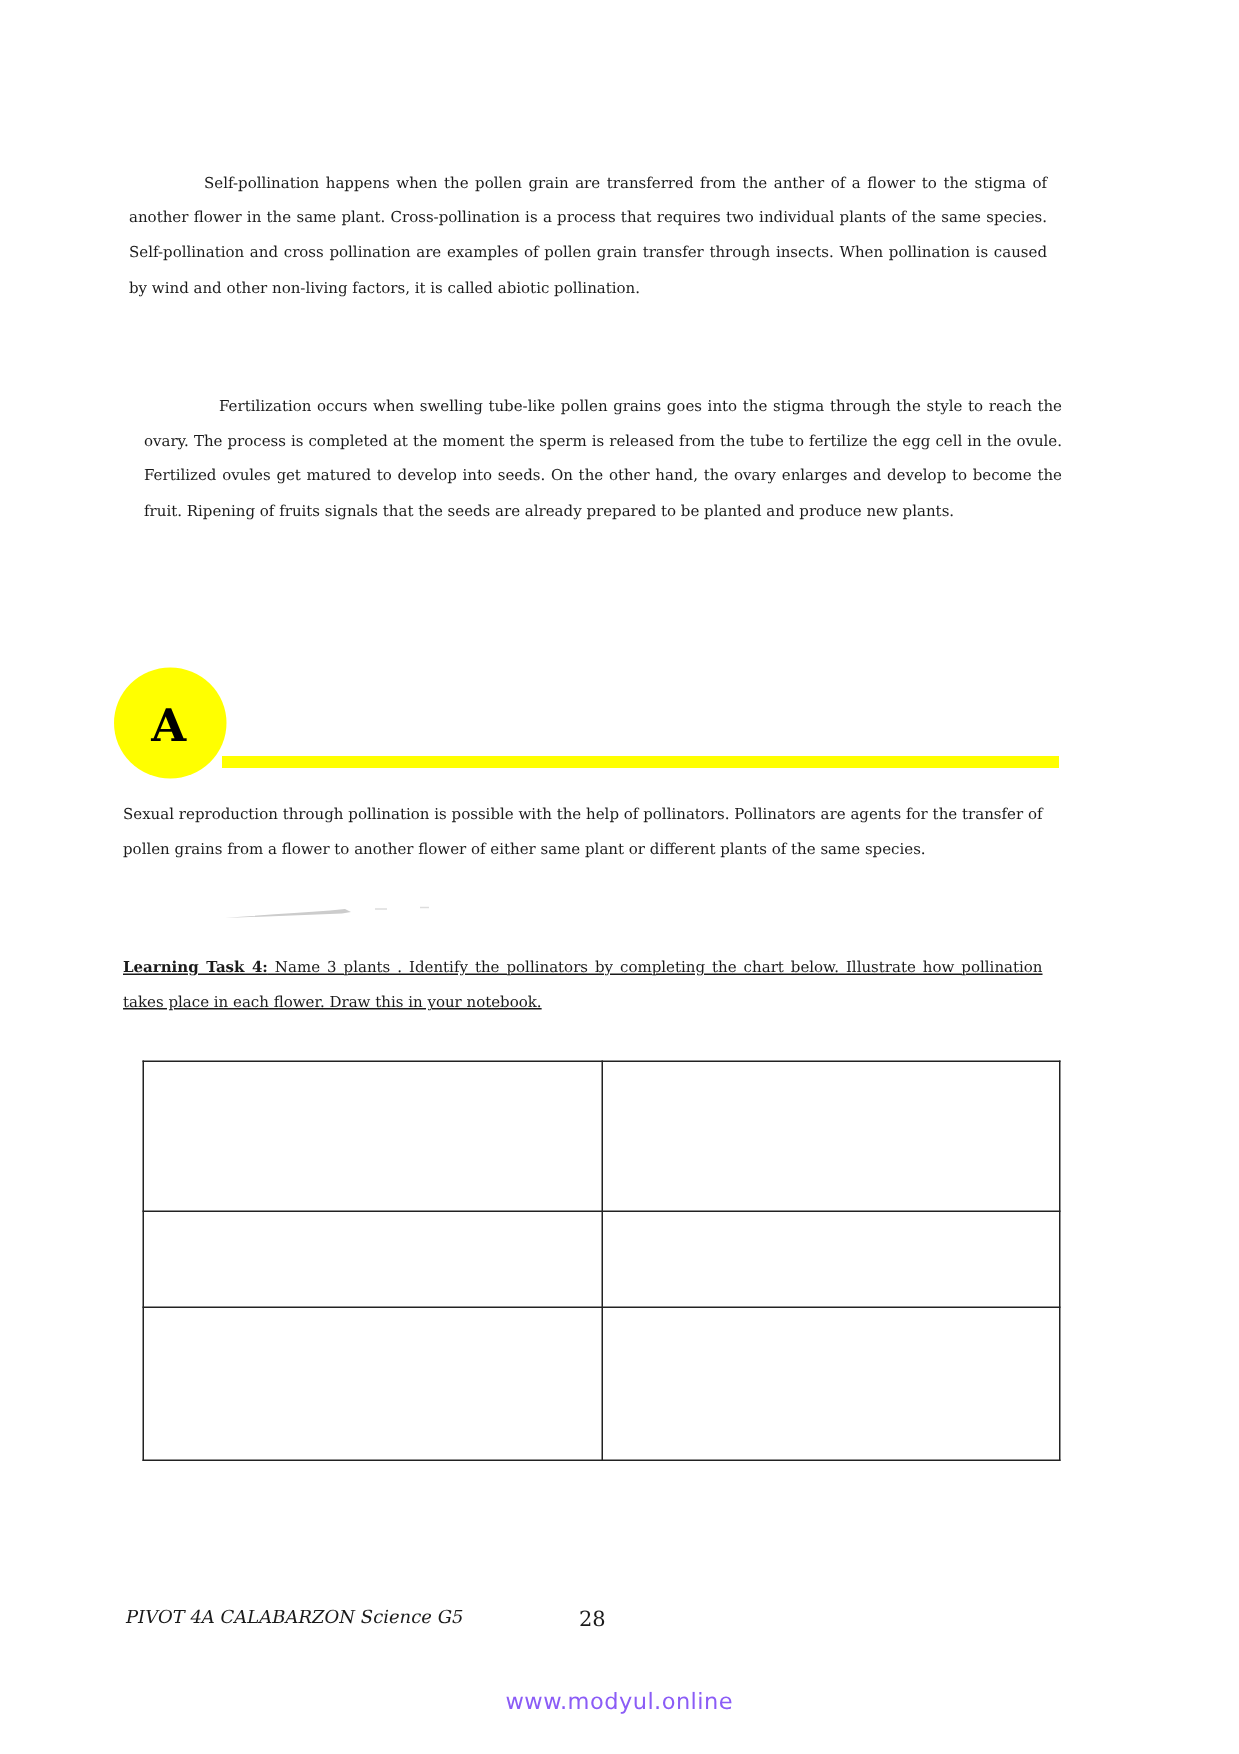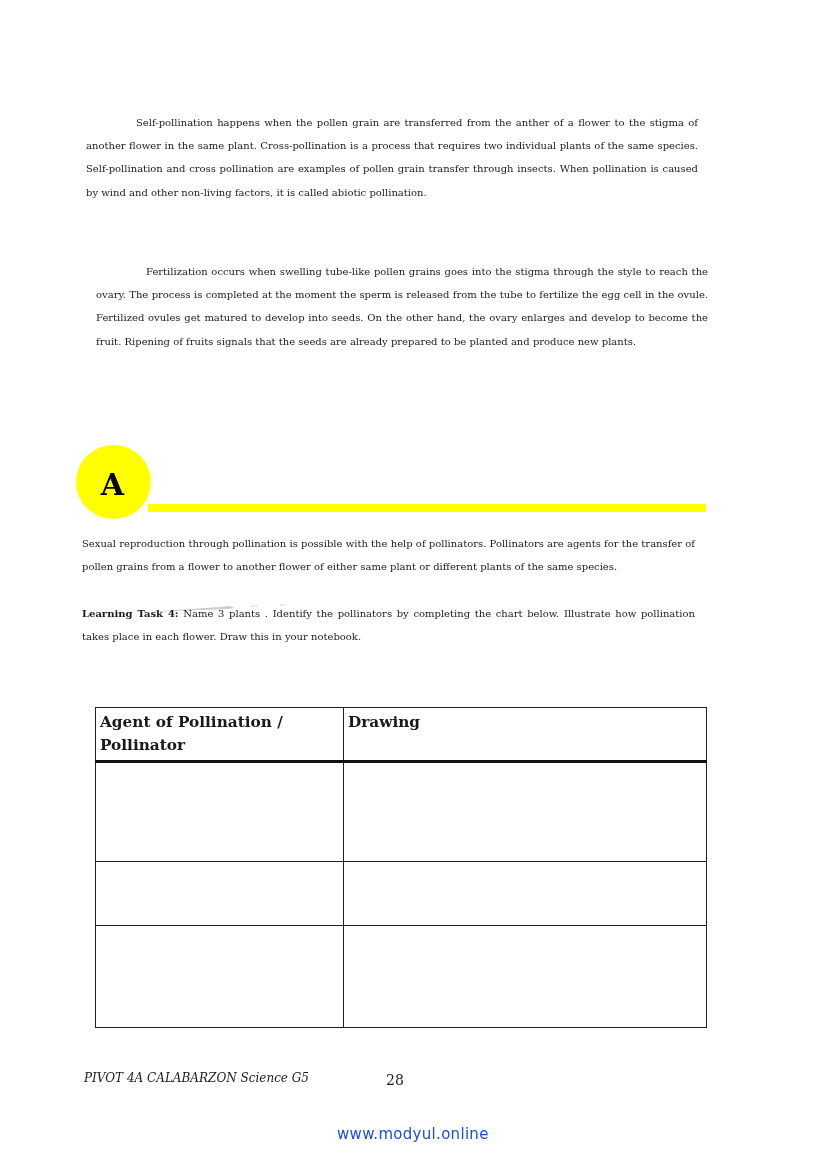--- a/index.html
+++ b/index.html
@@ -11,38 +11,38 @@
   .p1 { left: 86px; top: 101px; width: 612px; }
   .p2 { left: 96px; top: 250px; width: 612px; }
   .badge { position: absolute; left: 76px; top: 445px; width: 75px; height: 74px;
            background: #ffff00; border-radius: 50%; display: flex; align-items: center;
            justify-content: center; }
   .badge span { font-family: "DejaVu Serif", serif; font-weight: bold; font-size: 30px;
                 color: #000; margin-top: 4px; margin-right: 2px; }
   .yellow-bar { position: absolute; left: 148px; top: 504px; width: 558px; height: 8px;
                 background: #ffff00; }
   .p3 { left: 82px; top: 522px; width: 613px; }
-  .p4 { left: 82px; top: 592px; width: 613px; }
+  .p4 { left: 82px; top: 624px; width: 613px; text-decoration: underline; }
   .p4 b { font-weight: bold; }
   table.chart { position: absolute; left: 95px; top: 707px; width: 612px;
                 border-collapse: collapse; }
   table.chart td, table.chart th { border: 1.5px solid #222; vertical-align: top;
                 padding: 3px 4px; text-align: left; font-size: 15.3px; line-height: 23px;
                 font-weight: bold; }
   table.chart th { border-bottom: 3px solid #111; }
   .col1 { width: 239px; }
   .h1 { height: 46px; }
   .r1 { height: 100px; }
   .r2 { height: 64px; }
   .r3 { height: 102px; }
   .footer { position: absolute; left: 84px; top: 1071px; font-style: italic; font-size: 12px;
             font-family: "DejaVu Serif", serif; }
   .pagenum { position: absolute; left: 386px; top: 1072px; font-size: 14px; }
   .watermark { position: absolute; left: 337px; top: 1125px; font-family: "DejaVu Sans", sans-serif;
-               font-size: 15px; color: #1d4ed8; letter-spacing: 0.3px; }
+               font-size: 15px; color: #8b5cf6; letter-spacing: 0.3px; }
   .smudge { position: absolute; left: 150px; top: 603px; width: 160px; height: 10px; }
 </style>
 </head>
 <body>
 
 <p class="para indent p1">Self-pollination happens when the pollen grain are transferred from the anther of a flower to the stigma of another flower in the same plant. Cross-pollination is a process that requires two individual plants of the same species. Self-pollination and cross pollination are examples of pollen grain transfer through insects. When pollination is caused by wind and other non-living factors, it is called abiotic pollination.</p>
 <p class="para indent p2">Fertilization occurs when swelling tube-like pollen grains goes into the stigma through the style to reach the ovary. The process is completed at the moment the sperm is released from the tube to fertilize the egg cell in the ovule. Fertilized ovules get matured to develop into seeds. On the other hand, the ovary enlarges and develop to become the fruit. Ripening of fruits signals that the seeds are already prepared to be planted and produce new plants.</p>
 
 <div class="badge">
   <span>A</span>
@@ -53,24 +53,20 @@
 
 <svg class="smudge" viewBox="0 0 160 10">
   <path d="M0 9 Q40 6 70 4 L80 3 L84 5 L78 6 Z" fill="#cccccc"></path>
   <path d="M100 3 L108 3 M130 2 L136 2" stroke="#dddddd" stroke-width="1"></path>
 </svg>
 
 <p class="para p4"><b>Learning Task 4:</b><span> Name 3 plants . Identify the pollinators by completing the chart below. Illustrate how pollination takes place in each flower. Draw this in your notebook.</span></p>
 
 <table class="chart">
   <tbody>
-      <tr class="h1">
-    <th class="col1">Agent of Pollination / Pollinator</th>
-    <th>Drawing</th>
-  </tr>
   <tr class="r1">
     <td></td>
     <td></td>
   </tr>
   <tr class="r2">
     <td></td>
     <td></td>
   </tr>
   <tr class="r3">
     <td></td>

